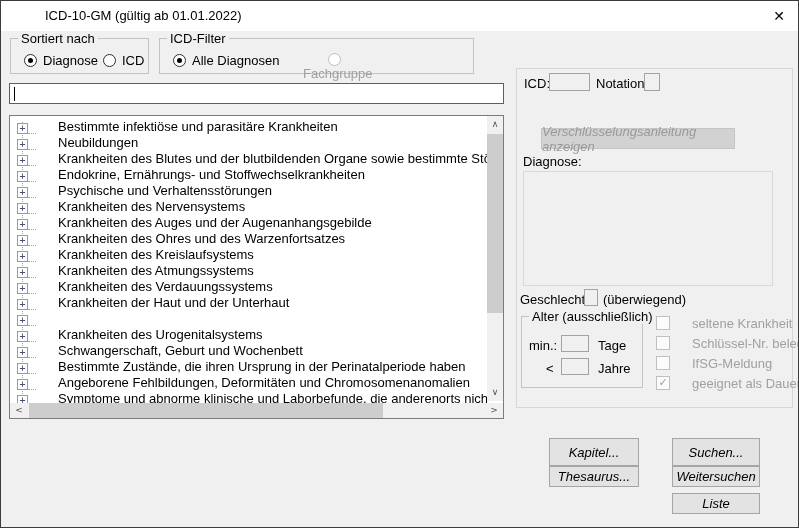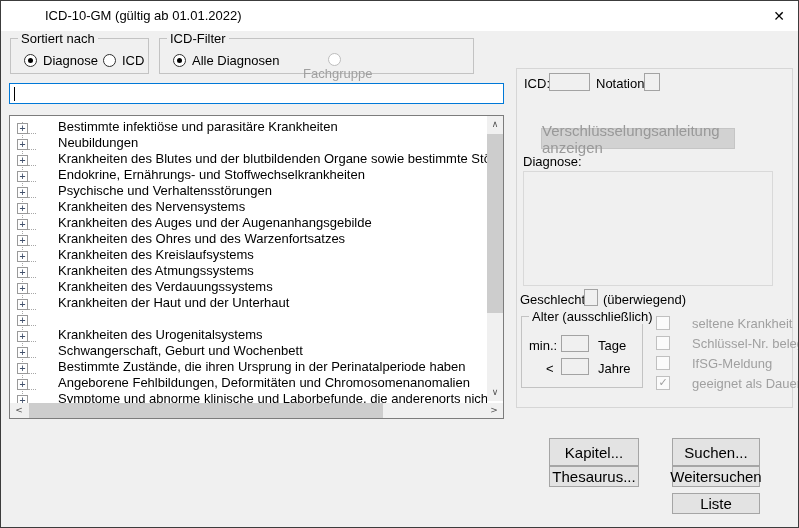--- a/index.html
+++ b/index.html
@@ -48,21 +48,21 @@
   .hsb .thumb { position:absolute; left:19px; top:0; width:354px; height:15px; background:#cdcdcd; }
   .sb-arrow { position:absolute; color:#505050; font-size:9px; line-height:15px; width:16px;
               text-align:center; font-family:"DejaVu Sans", sans-serif; }
   
   .rpanel { position:absolute; left:515px; top:67px; width:277px; height:340px;
             border:1px solid #d6d6d6; box-sizing:border-box; }
   .lbl { position:absolute; white-space:nowrap; }
   .field { position:absolute; border:1px solid #a3a3a3; background:#f0f0f0; box-sizing:border-box; }
   .bigfield { position:absolute; border:1px solid #d9d9d9; background:#f0f0f0; box-sizing:border-box; }
   .btn { position:absolute; background:#e3e3e3; border:1px solid #a5a5a5; box-sizing:border-box;
-         display:flex; align-items:center; justify-content:center; font-size:15px; cursor:default; }
+         display:flex; align-items:center; justify-content:center; font-size:13px; cursor:default;font-style:italic; }
   .btn.default { border:2px solid #0078d7; }
   .btn.disabled { background:#d2d2d2; border-color:#c5c5c5; color:#999999; }
   
   .cb-list { position:absolute; left:655px; top:312px; }
   .cb-row { height:20px; display:flex; align-items:center; }
   .cb { width:12px; height:12px; border:1px solid #c0c0c0; background:#fbfbfb; position:relative;
         flex:0 0 auto; box-sizing:content-box; }
   .cb.checked::after { content:"✓"; position:absolute; left:0; top:-1px; width:12px; height:12px;
         line-height:13px; text-align:center; font-size:11px; color:#9d9d9d; }
   .cb-label { margin-left:22px; color:#a0a0a0; white-space:nowrap; }

